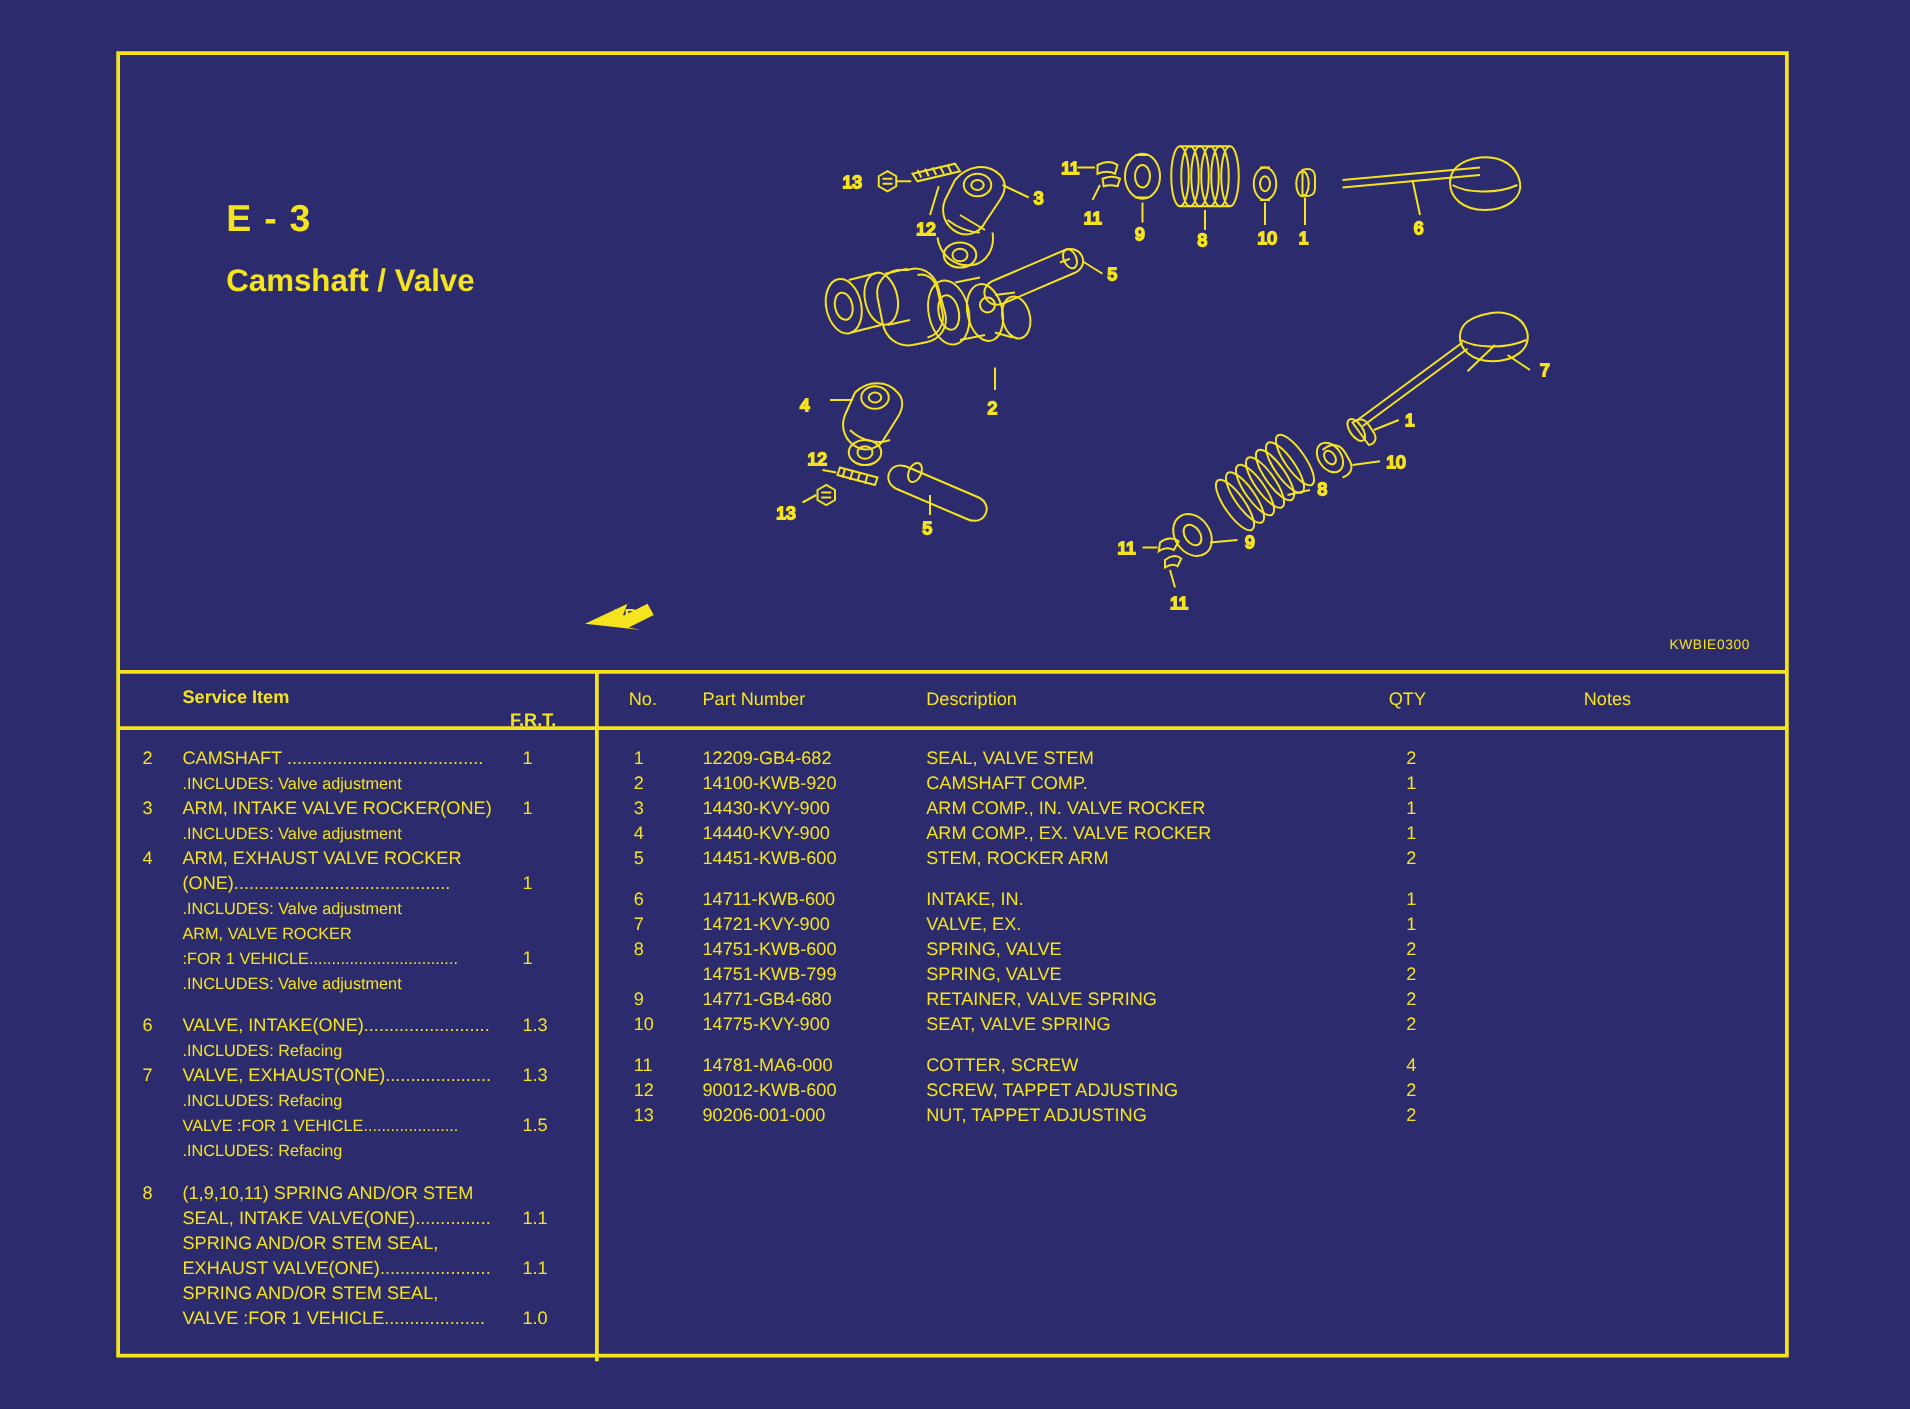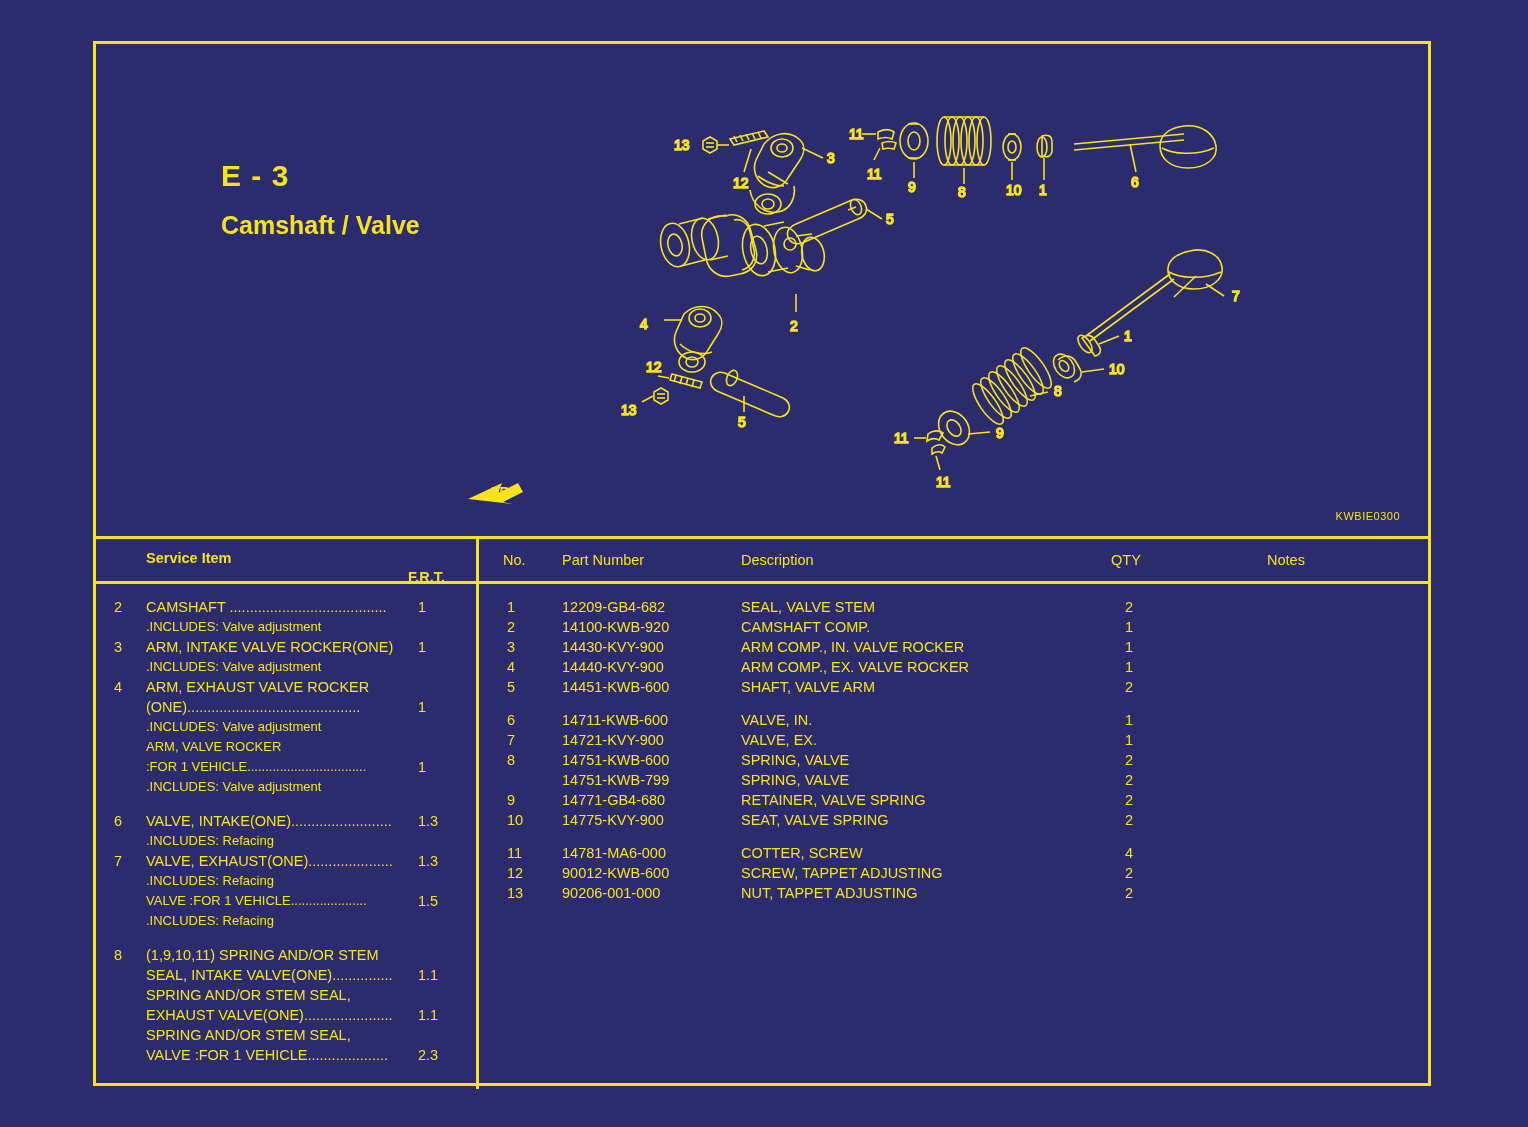--- a/index.html
+++ b/index.html
@@ -28,21 +28,20 @@
     position: absolute;
     left: 0; top: 0;
     width: 100%;
     height: 492px;
     box-sizing: border-box;
   }
   .title-block {
     position: absolute;
     left: 85px;
     top: 115px;
-    margin-left: 40px;
   }
   .title-code {
     font-size: 30px;
     font-weight: bold;
     letter-spacing: 1px;
     margin: 0 0 18px 0;
   }
   .title-name {
     font-size: 25px;
     font-weight: bold;
@@ -506,21 +505,21 @@
         <span class="svc-frt">1.1</span>
       </div>
       <div class="svc-row">
         <span class="svc-no"></span>
         <span class="svc-txt">SPRING AND/OR STEM SEAL,</span>
         <span class="svc-frt"></span>
       </div>
       <div class="svc-row">
         <span class="svc-no"></span>
         <span class="svc-txt">VALVE :FOR 1 VEHICLE....................</span>
-        <span class="svc-frt">2.3</span>
+        <span class="svc-frt">1.0</span>
       </div>
 
     </div>
   </div>
 
   <div class="parts">
     <div class="parts-head">
       <span class="ph-no">No.</span>
       <span class="ph-pn">Part Number</span>
       <span class="ph-desc">Description</span>
@@ -553,29 +552,29 @@
       <div class="prow">
         <span class="p-no">4</span>
         <span class="p-pn">14440-KVY-900</span>
         <span class="p-desc">ARM COMP., EX. VALVE ROCKER</span>
         <span class="p-qty">1</span>
         <span class="p-note"></span>
       </div>
       <div class="prow">
         <span class="p-no">5</span>
         <span class="p-pn">14451-KWB-600</span>
-        <span class="p-desc">SHAFT, VALVE ARM</span>
+        <span class="p-desc">STEM, ROCKER ARM</span>
         <span class="p-qty">2</span>
         <span class="p-note"></span>
       </div>
 
       <div class="prow gap">
         <span class="p-no">6</span>
         <span class="p-pn">14711-KWB-600</span>
-        <span class="p-desc">VALVE, IN.</span>
+        <span class="p-desc">INTAKE, IN.</span>
         <span class="p-qty">1</span>
         <span class="p-note"></span>
       </div>
       <div class="prow">
         <span class="p-no">7</span>
         <span class="p-pn">14721-KVY-900</span>
         <span class="p-desc">VALVE, EX.</span>
         <span class="p-qty">1</span>
         <span class="p-note"></span>
       </div>

